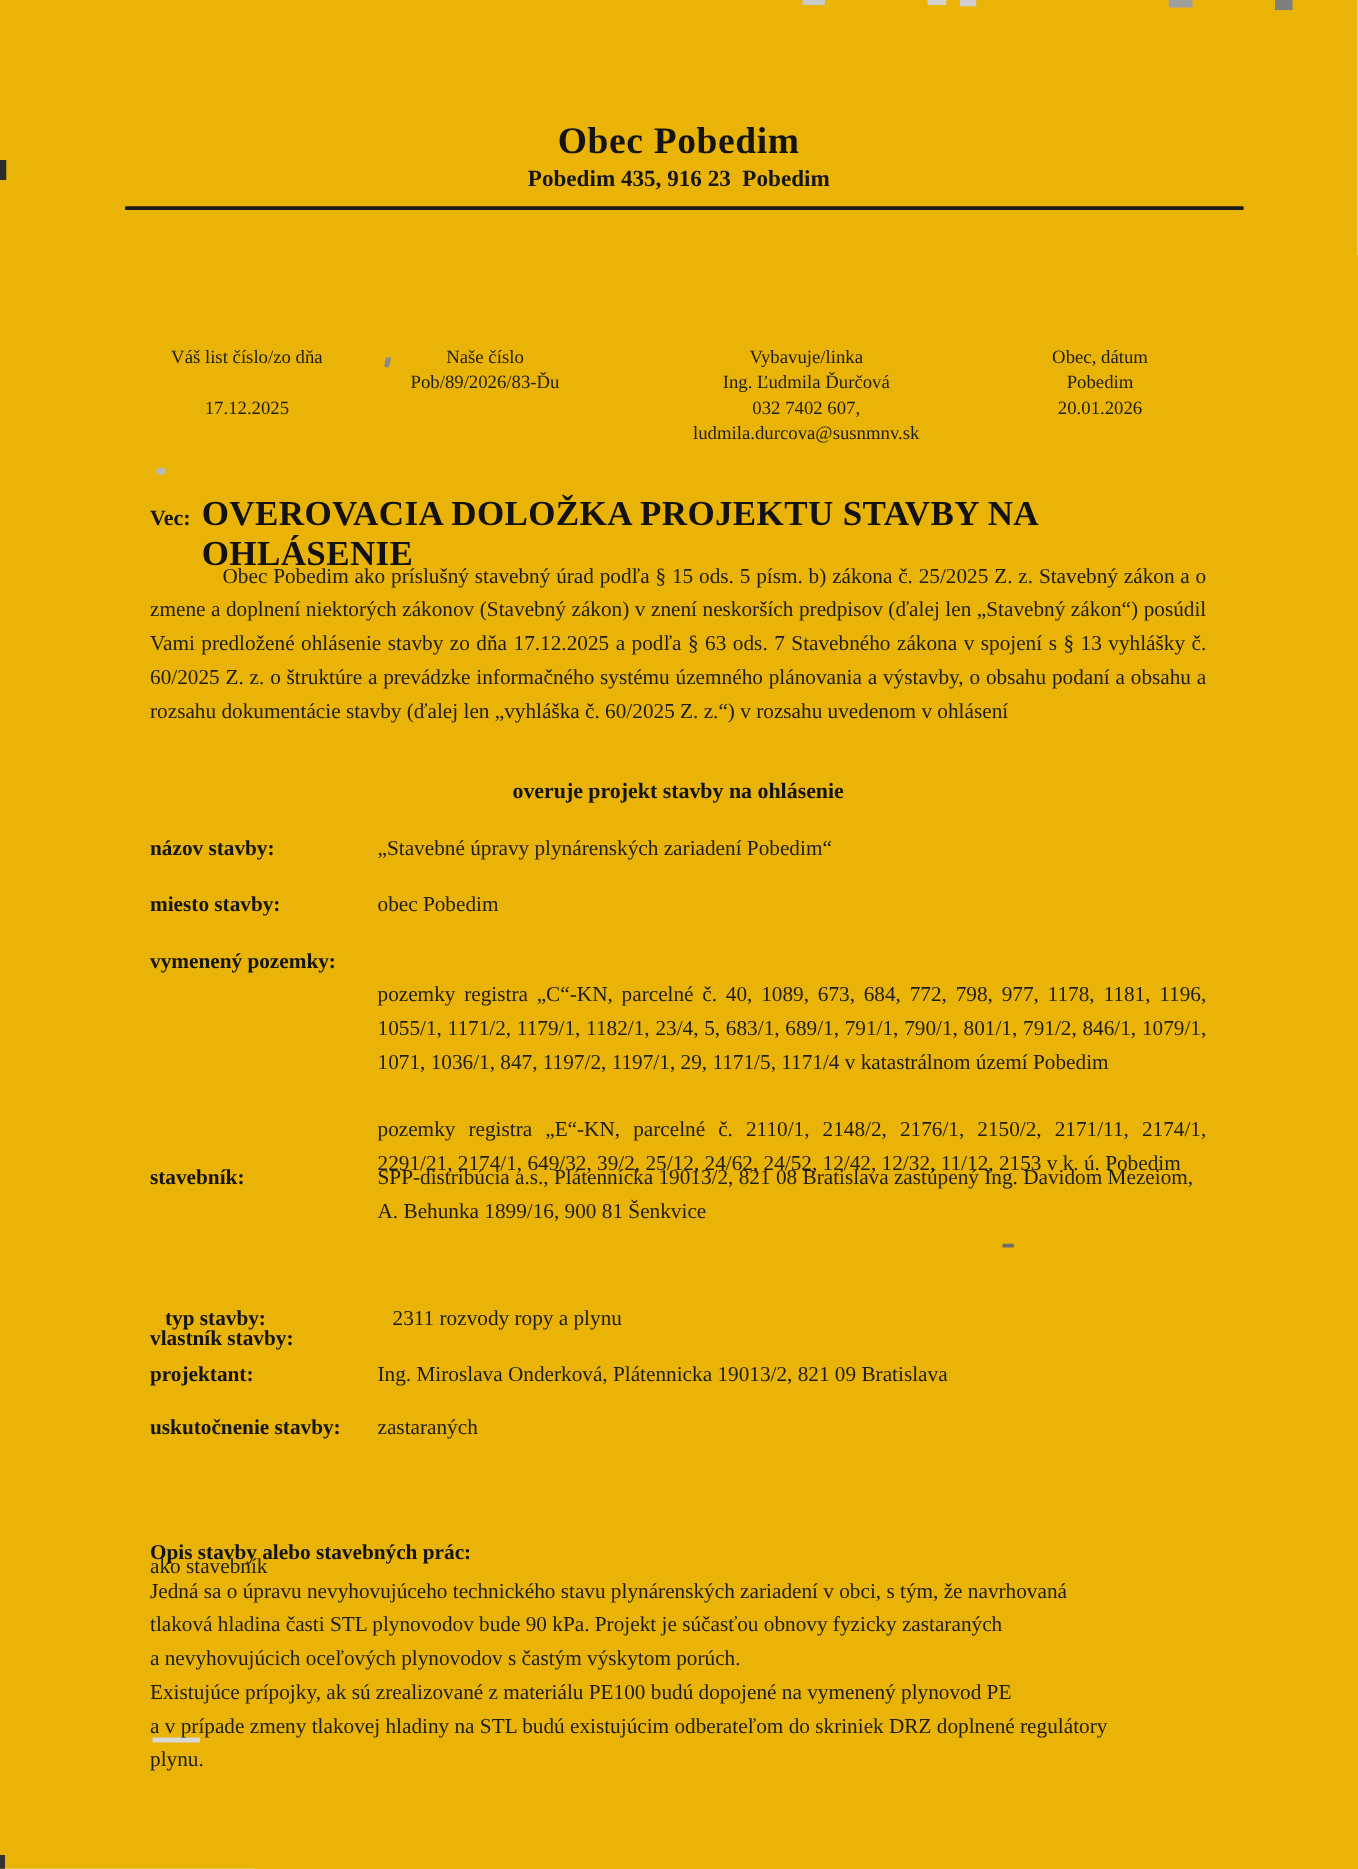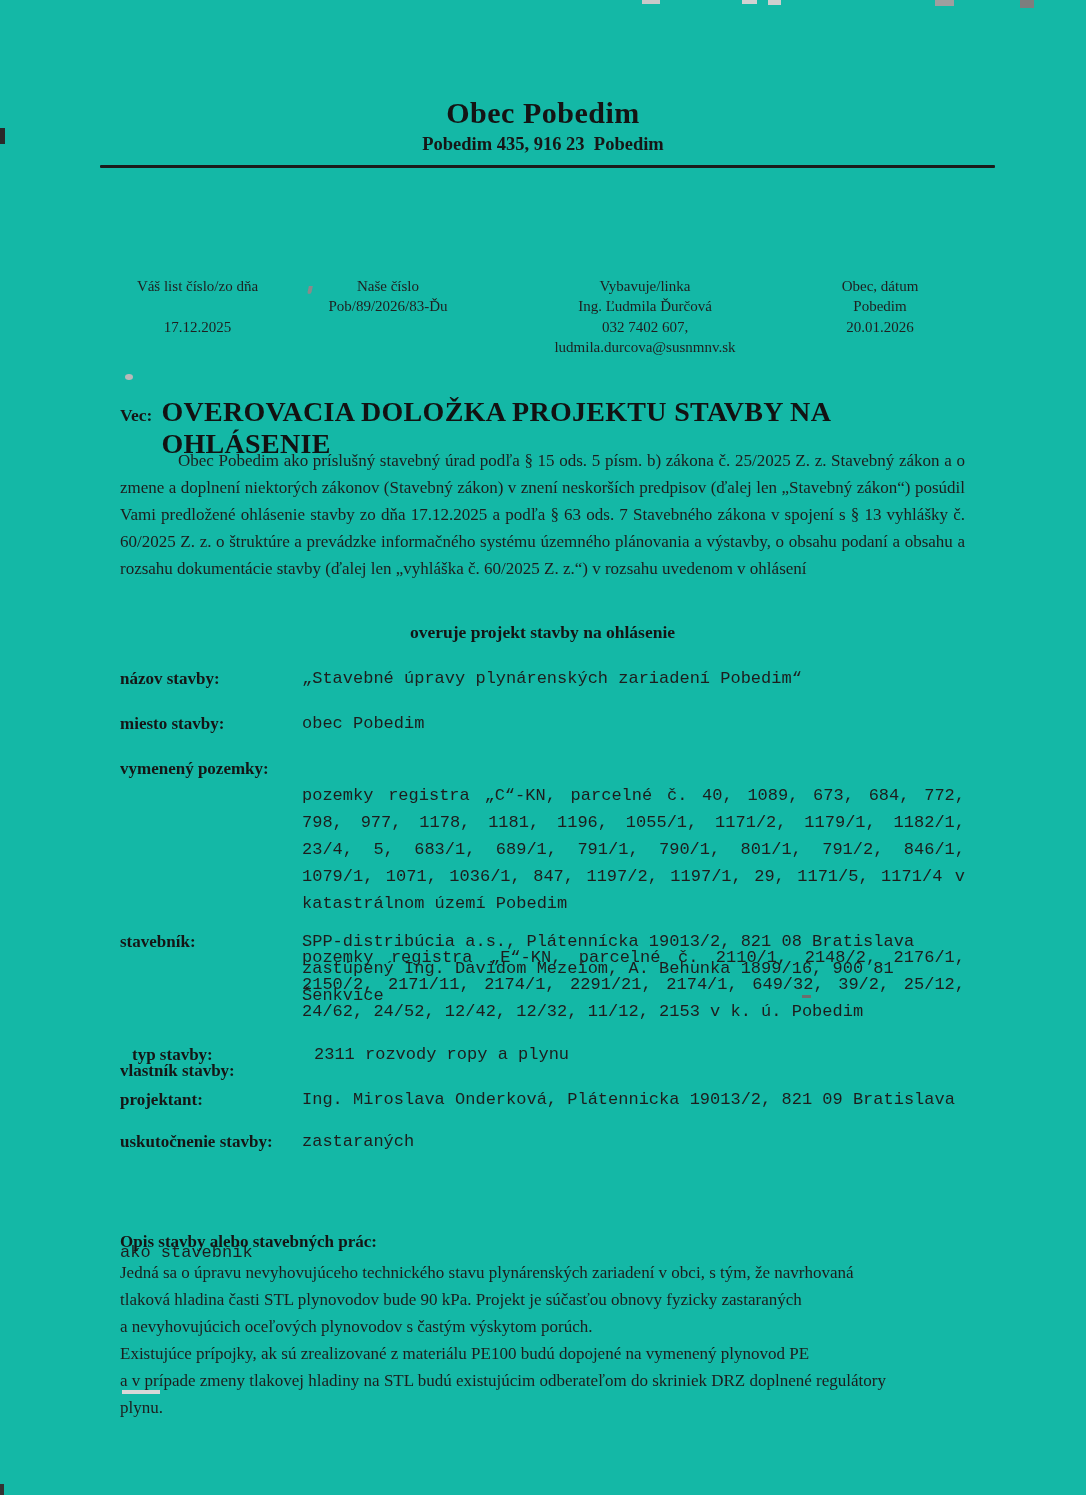--- a/index.html
+++ b/index.html
@@ -4,21 +4,21 @@
 <style>
   * { margin: 0; padding: 0; box-sizing: border-box; }
   html, body { background: #ffffff; }
   body {
     width: 1086px; height: 1495px;
     font-family: "Liberation Serif", "DejaVu Serif", serif;
     color: #1c1c1c;
     overflow: hidden;
     position: relative;
   }
-  .page { position: absolute; inset: 0; background: #14b8a6; }
+  .page { position: absolute; inset: 0; background: #eab308; }
 
   
   .doc-title {
     position: absolute; top: 96px; left: 0; width: 100%;
     text-align: center; font-size: 30px; font-weight: bold; letter-spacing: .5px;
     color: #141414;
   }
   .doc-subtitle {
     position: absolute; top: 134px; left: 0; width: 100%;
     text-align: center; font-size: 18.5px; font-weight: bold; white-space: pre;
@@ -62,21 +62,21 @@
     position: absolute; top: 622px; left: 120px; width: 845px;
     text-align: center; font-size: 17.5px; font-weight: bold; color: #141414;
   }
 
   
   .detail-row {
     position: absolute; left: 120px; width: 845px;
     display: flex; font-size: 17px; line-height: 27px;
   }
   .detail-label { width: 182px; flex: 0 0 182px; font-weight: bold; color: #151515; }
-  .detail-value { flex: 1; white-space: pre-line; color: #1d1d1d; font-family: Liberation Mono, monospace; }
+  .detail-value { flex: 1; white-space: pre-line; color: #1d1d1d; }
   .detail-value p { text-align: justify; white-space: normal; }
   .row-0 { top: 665px; }
   .row-1 { top: 710px; }
   .row-2 { top: 755px; }
   .row-3 { top: 928px; }
   .row-4 { top: 1057px; flex-direction: column; }
   .row-5 { top: 1041px; margin-left: 12px; }
   .row-6 { top: 1086px; }
   .row-7 { top: 1128px; }
   .row-8 { top: 1170px; }

